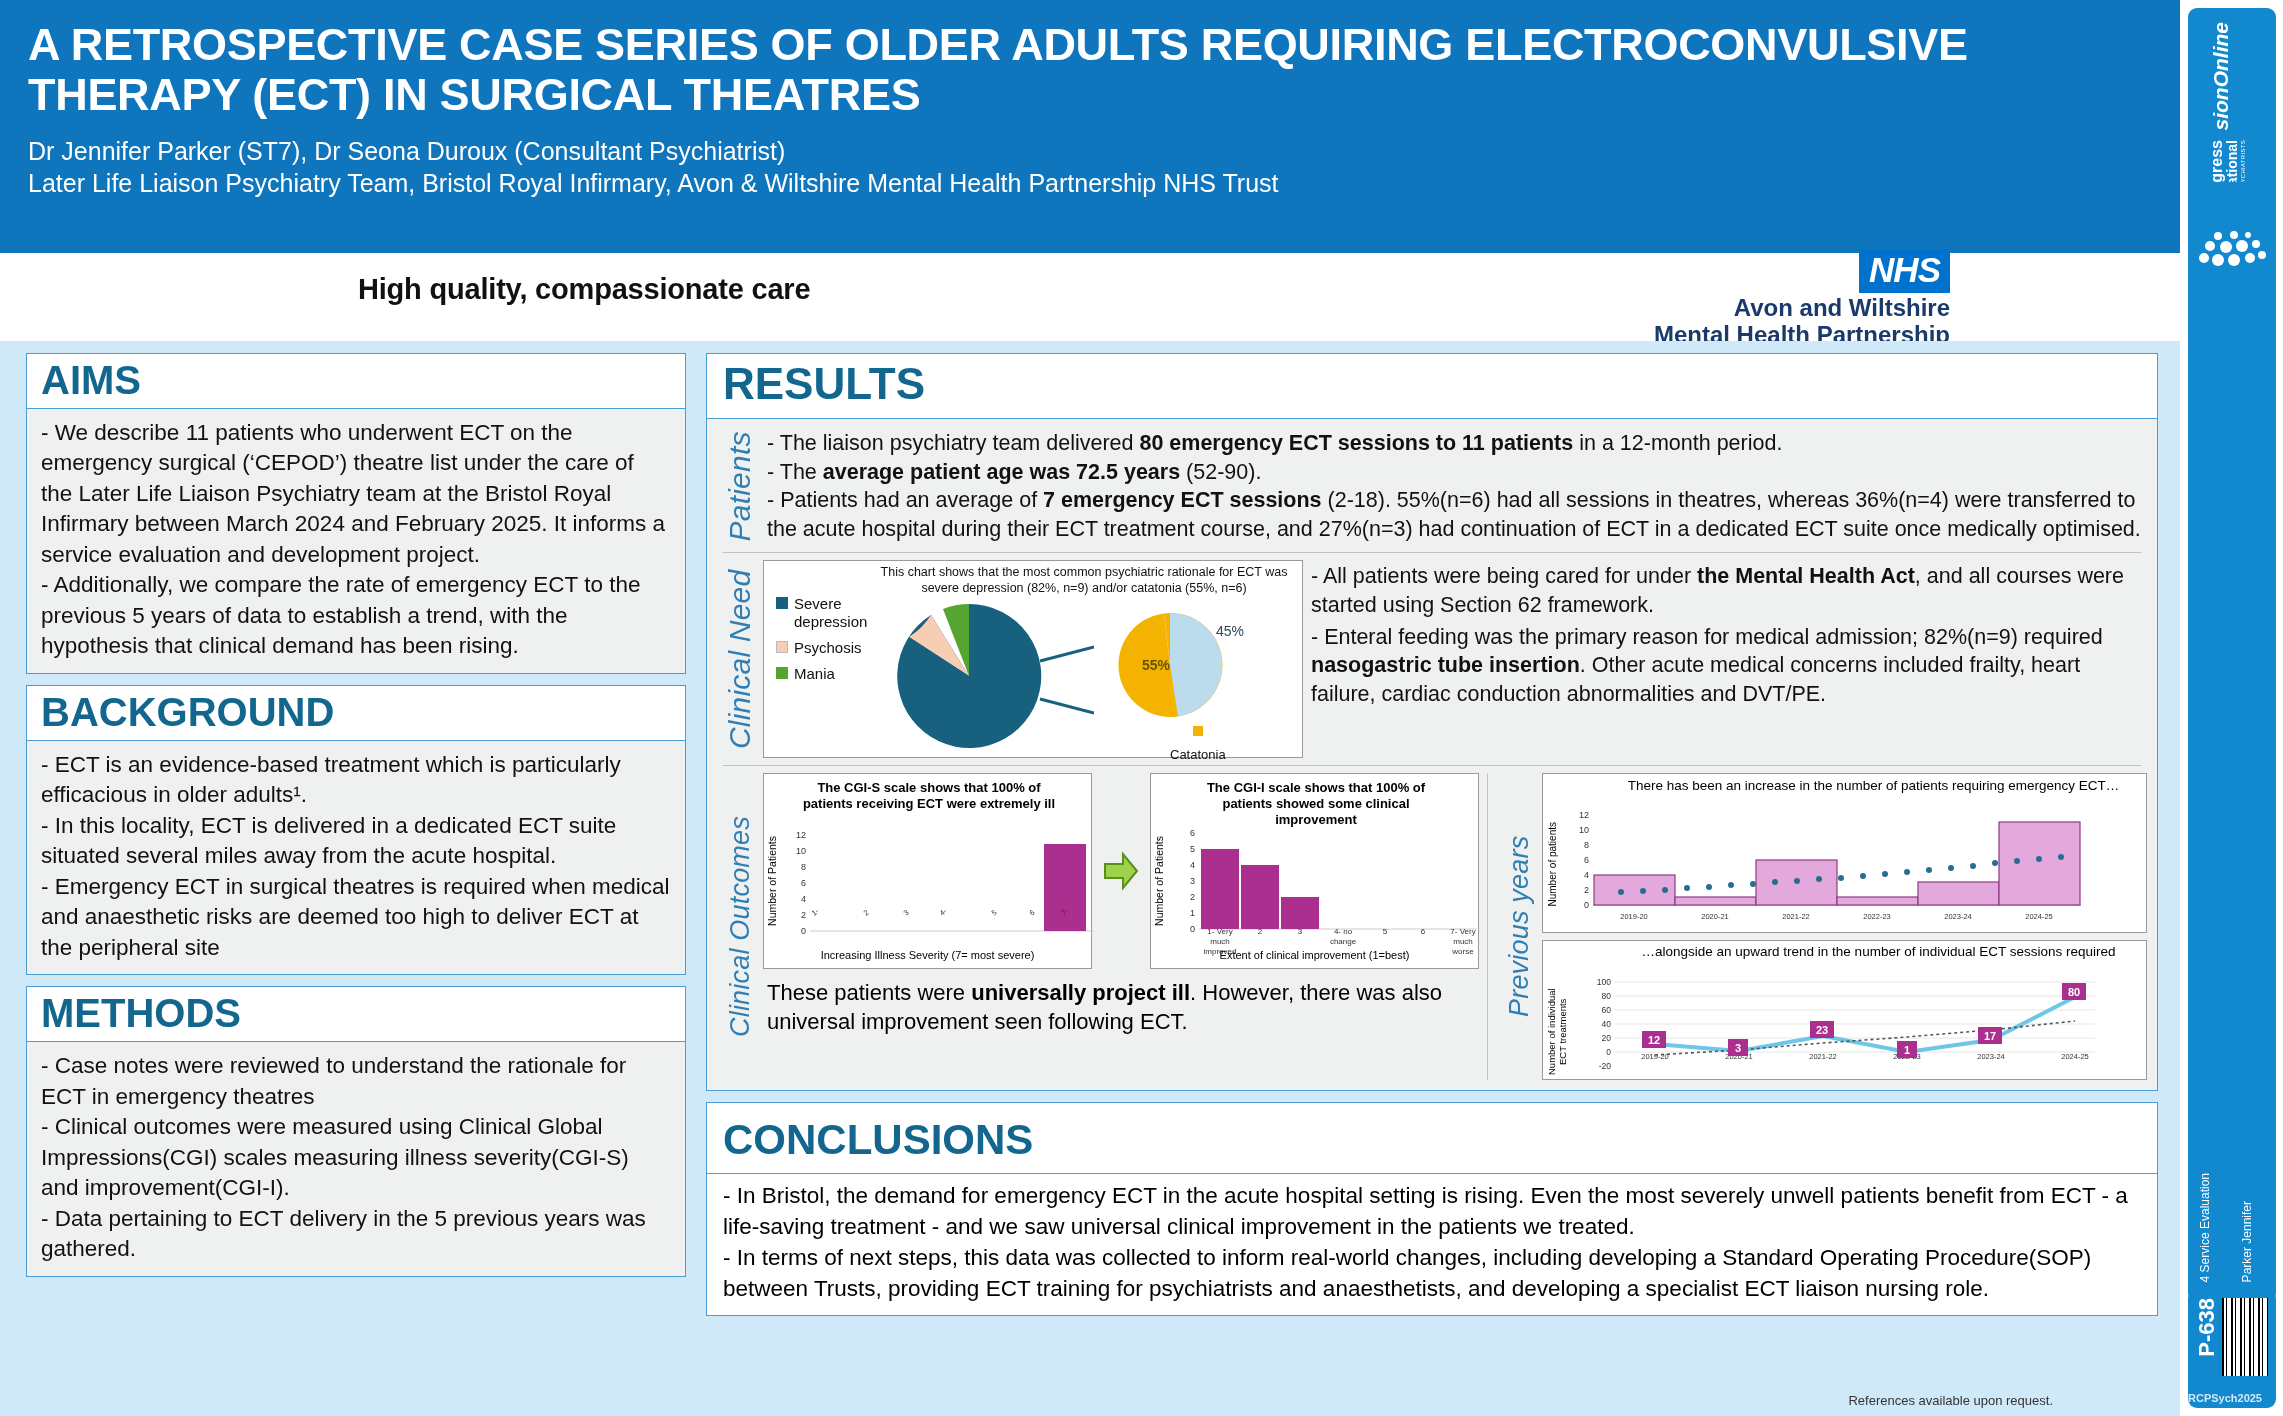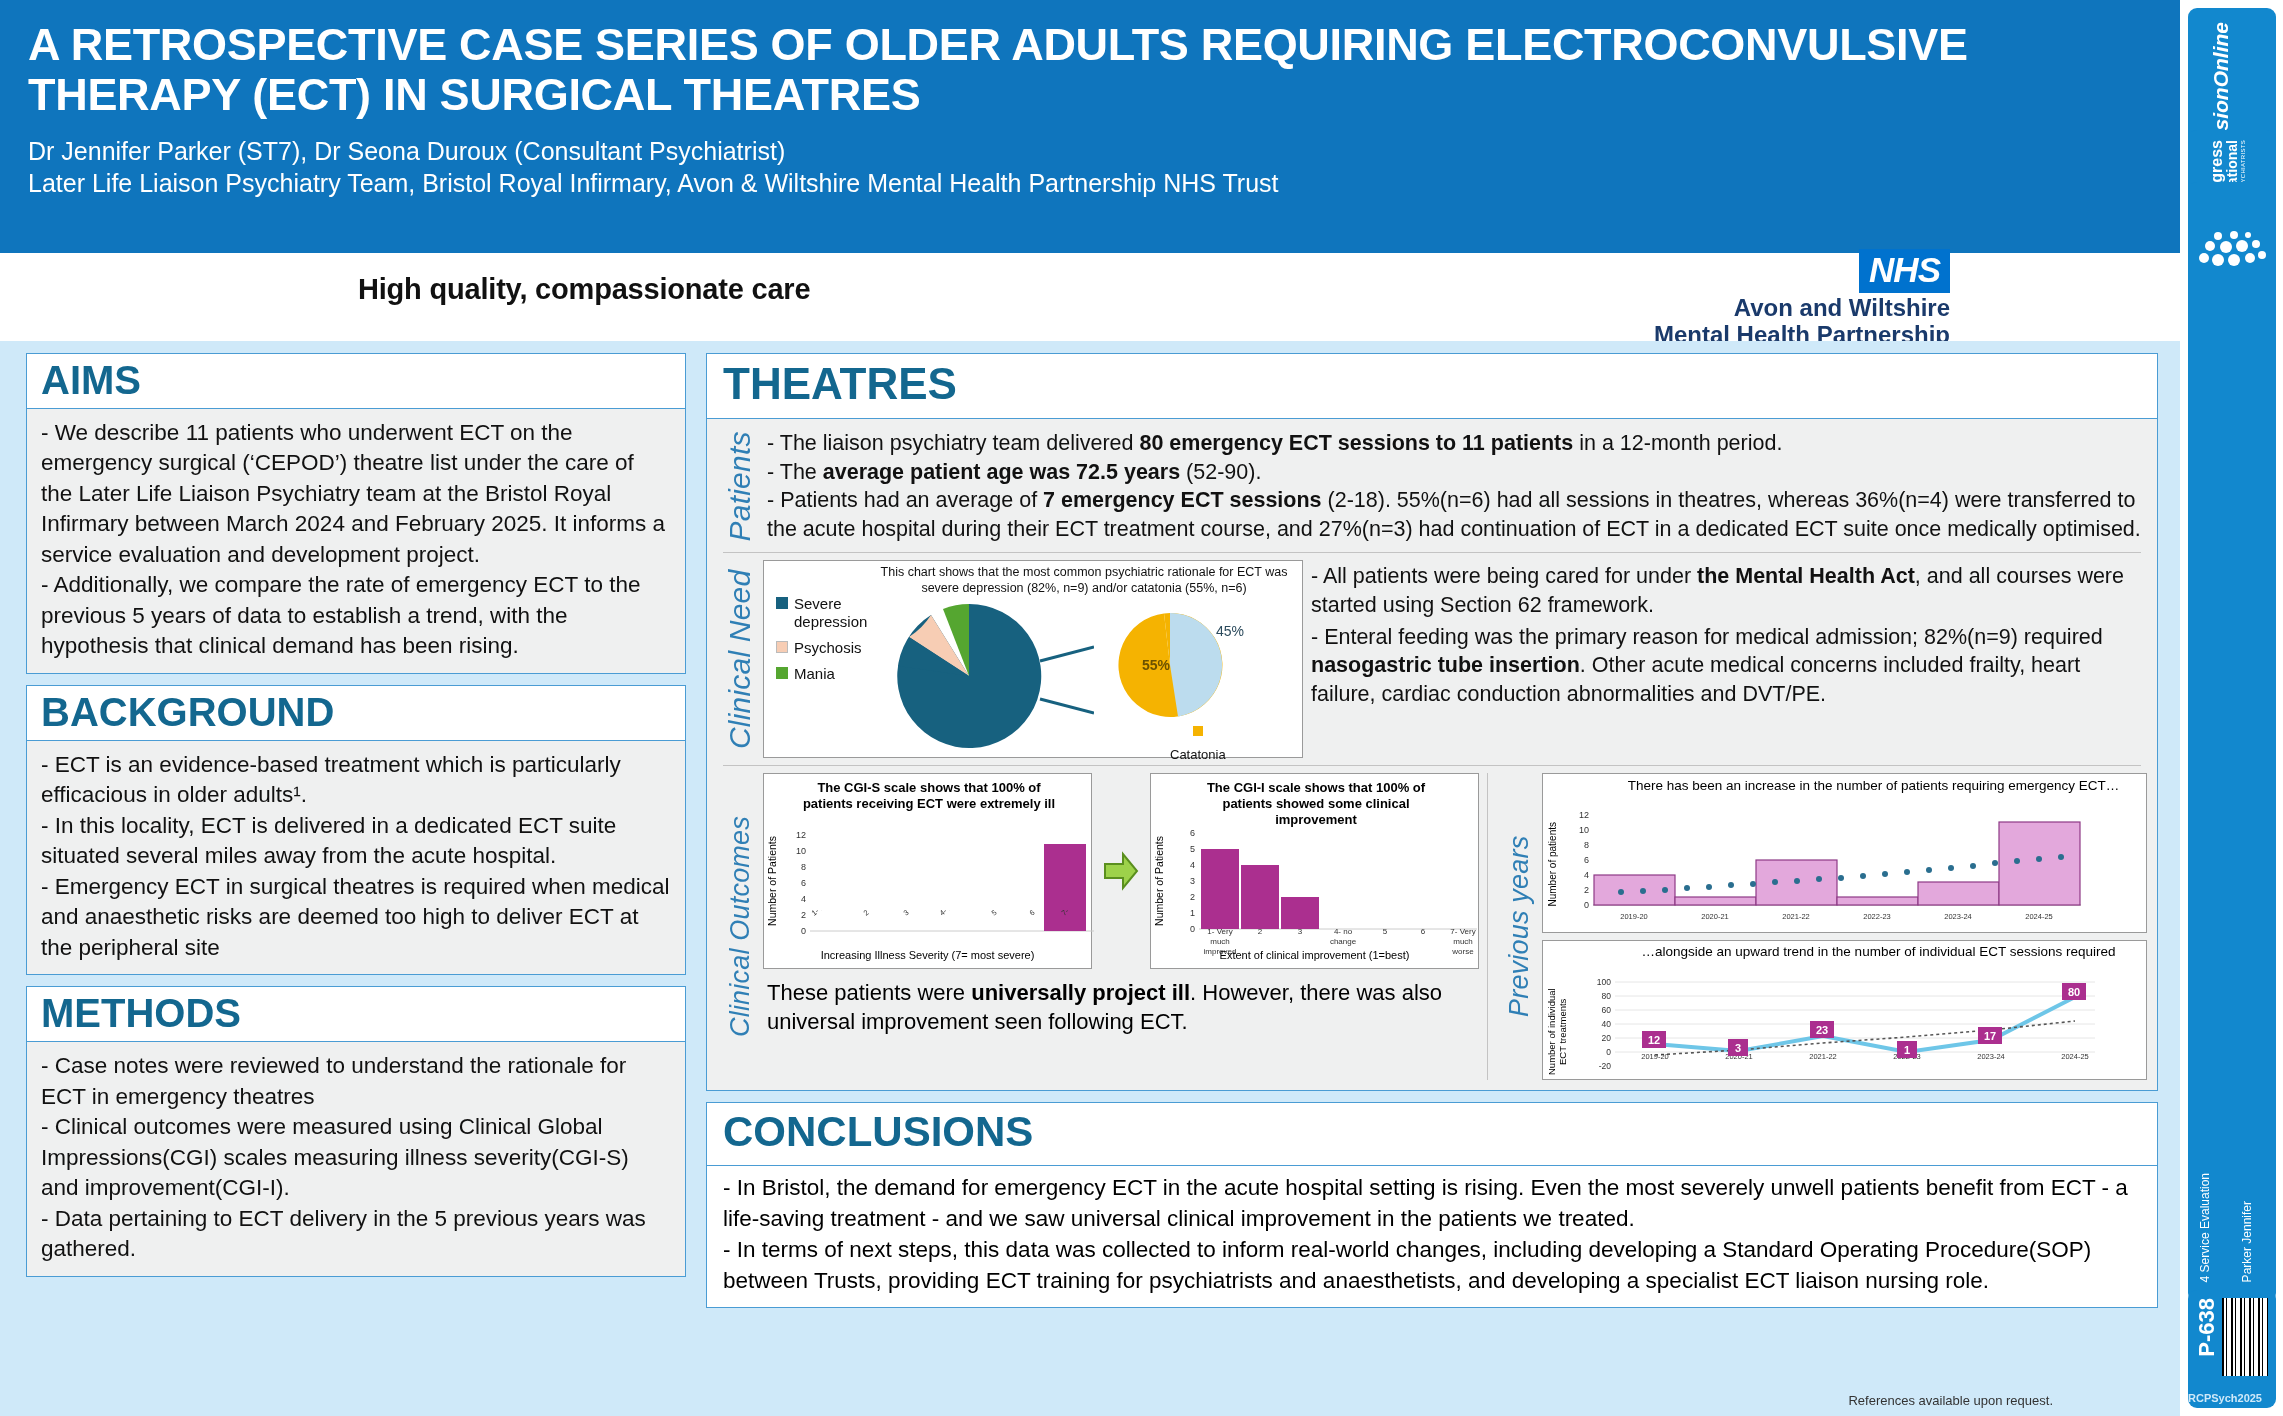--- a/index.html
+++ b/index.html
@@ -75,21 +75,21 @@
   .rowcontent p { margin:0; }
 
   .hr { border:0; border-top:1px solid #c3c3c3; margin:7px 6px 7px 6px; }
 
   .chartbox { background:#fff; border:1px solid #9a9a9a; }
 
   .twocol { display:flex; gap:10px; align-items:stretch; }
 
   
   .concl { background:#fff; border:1px solid #4a9cd4; margin-top:11px; }
-  .concl > h2 { color:#13678f; font-size:42px; font-weight:bold; padding:5px 16px 9px 16px; border-bottom:1px solid #4a9cd4;}
+  .concl > h2 { color:#13678f; font-size:42px; font-weight:bold; padding:13px 16px 9px 16px; border-bottom:1px solid #4a9cd4;}
   .concl .body { background:#fff; font-size:22.5px; line-height:1.37; padding:7px 16px 10px 16px; }
 
   .refnote { position:absolute; right:127px; bottom:8px; font-size:13px; color:#333; }
 
   
   .rail { position:absolute; left:2180px; top:0; width:103px; height:1416px; background:#fff; }
   .railcard { position:absolute; left:8px; width:88px; background:#1288ce; border-radius:9px; }
   .vtext { writing-mode:vertical-rl; transform:rotate(180deg); color:#fff; }
 
   
@@ -149,21 +149,21 @@
 - Clinical outcomes were measured using Clinical Global Impressions(CGI) scales measuring illness severity(CGI-S) and improvement(CGI-I).
 - Data pertaining to ECT delivery in the 5 previous years was gathered.</p>
         </div>
     </div>
 
   </div>
 
   <div class="colR">
 
     <div class="results">
-      <h2>THEATRES</h2>
+      <h2>RESULTS</h2>
       <div class="inner">
 
         <div class="rowband">
           <div class="sidelabel">Patients</div>
           <div class="rowcontent">
             <p>
               <span>- The liaison psychiatry team delivered </span><b>80 emergency ECT sessions to 11 patients</b><span> in a 12-month period.</span>
             </p>
             <p>
               <span>- The </span><b>average patient age was 72.5 years</b><span> (52-90).</span>

